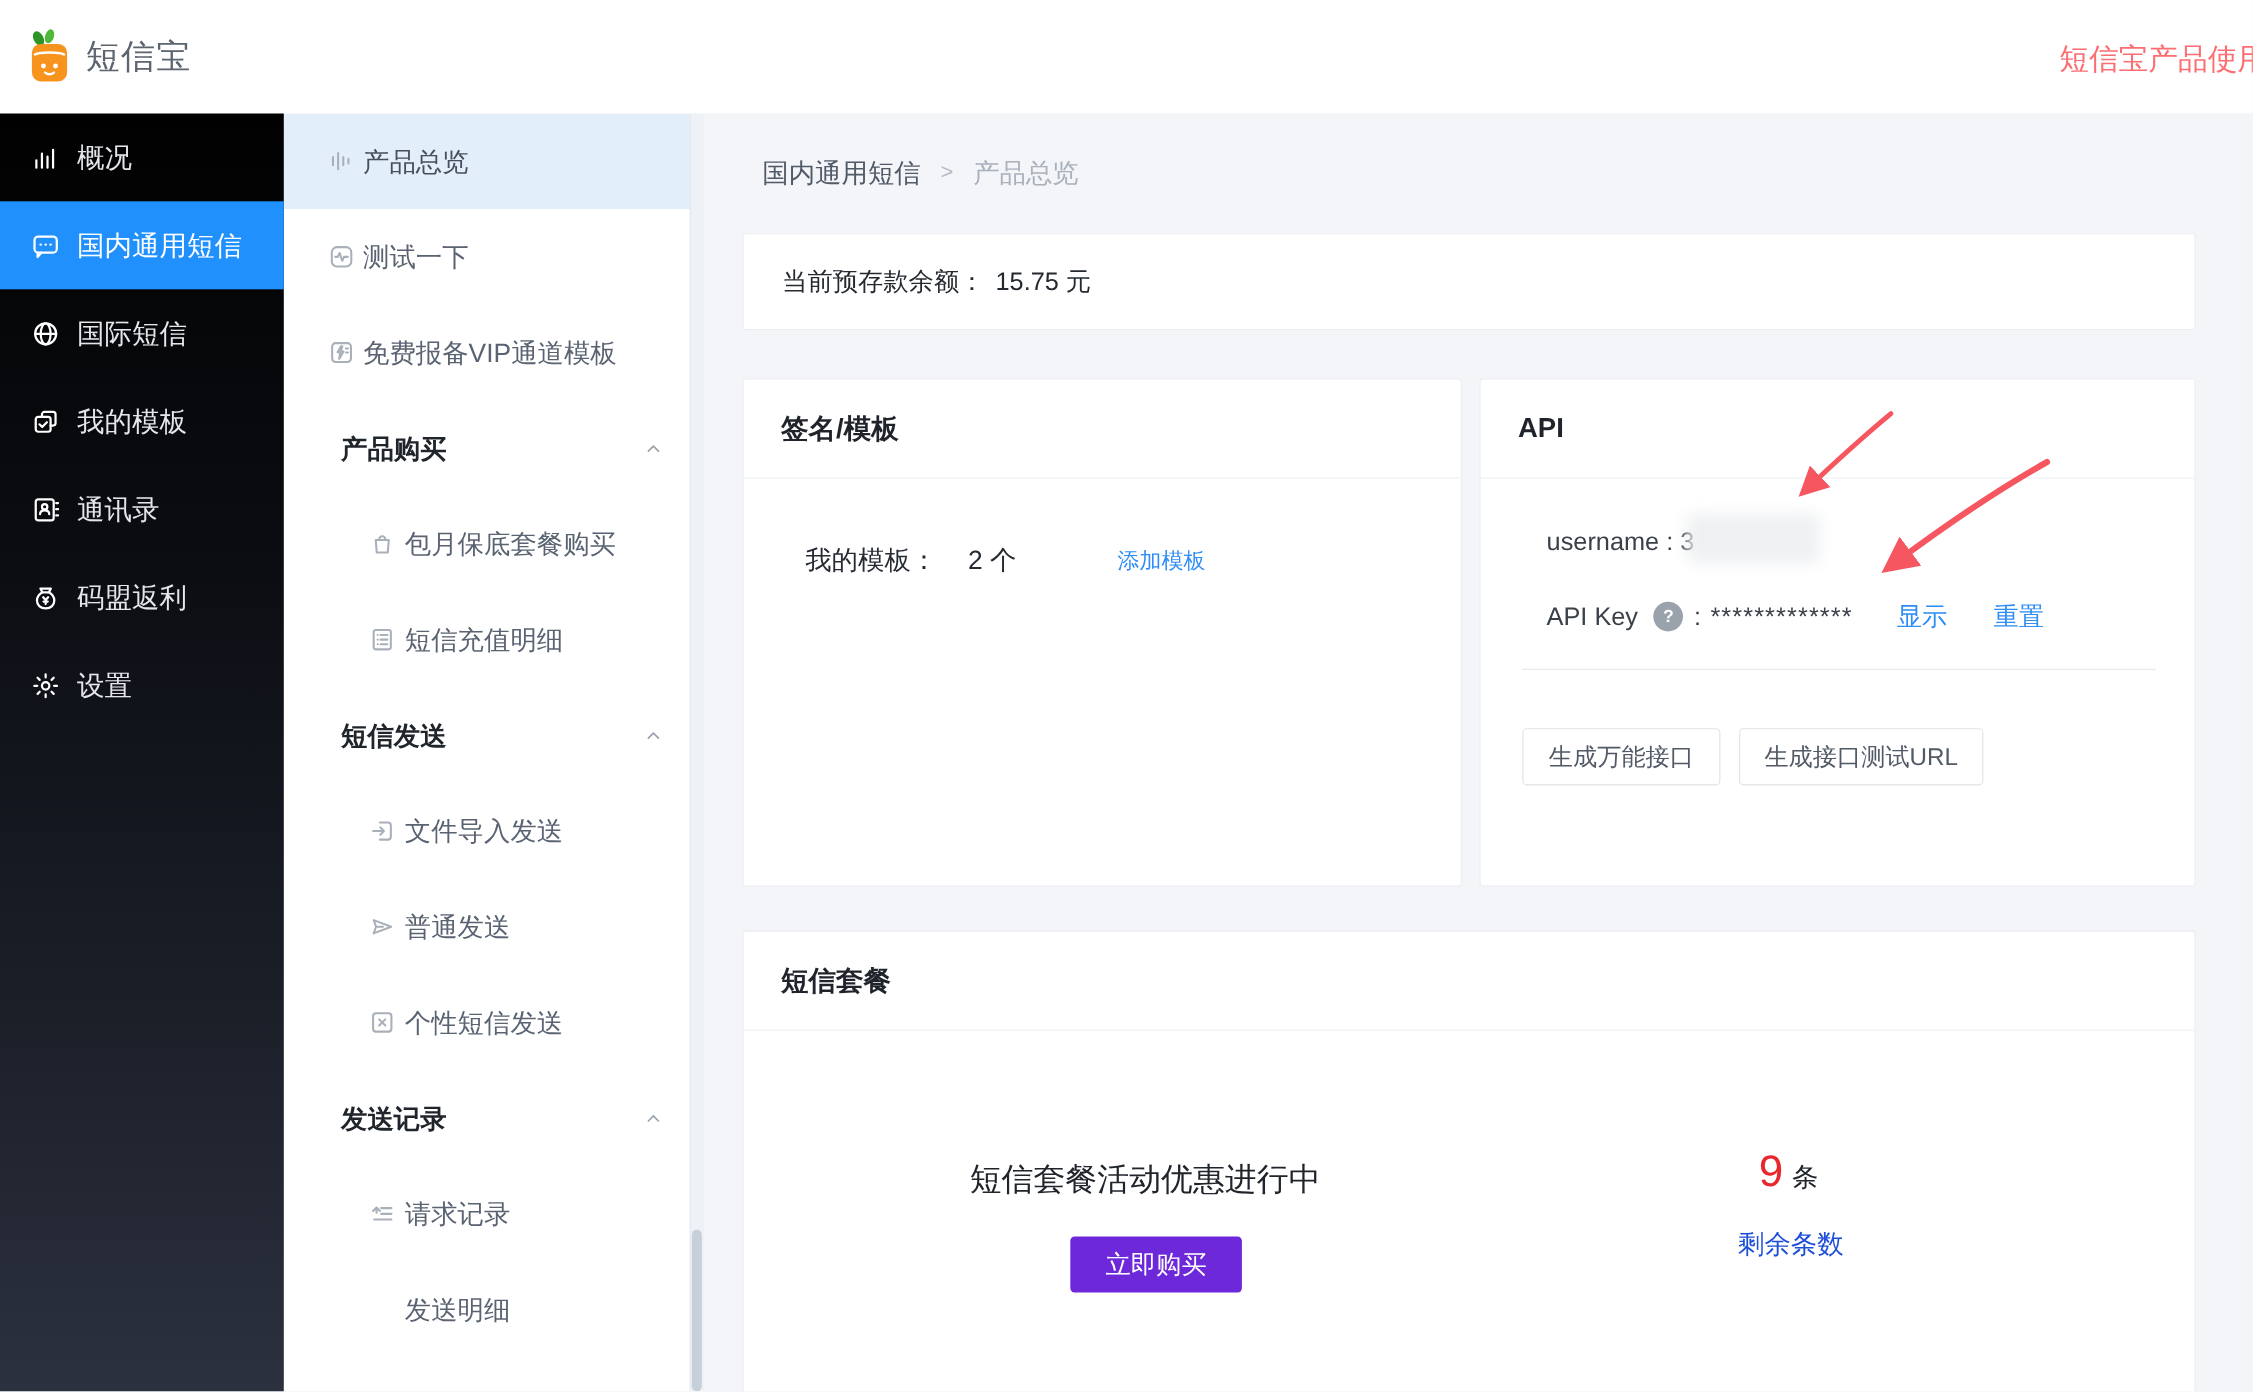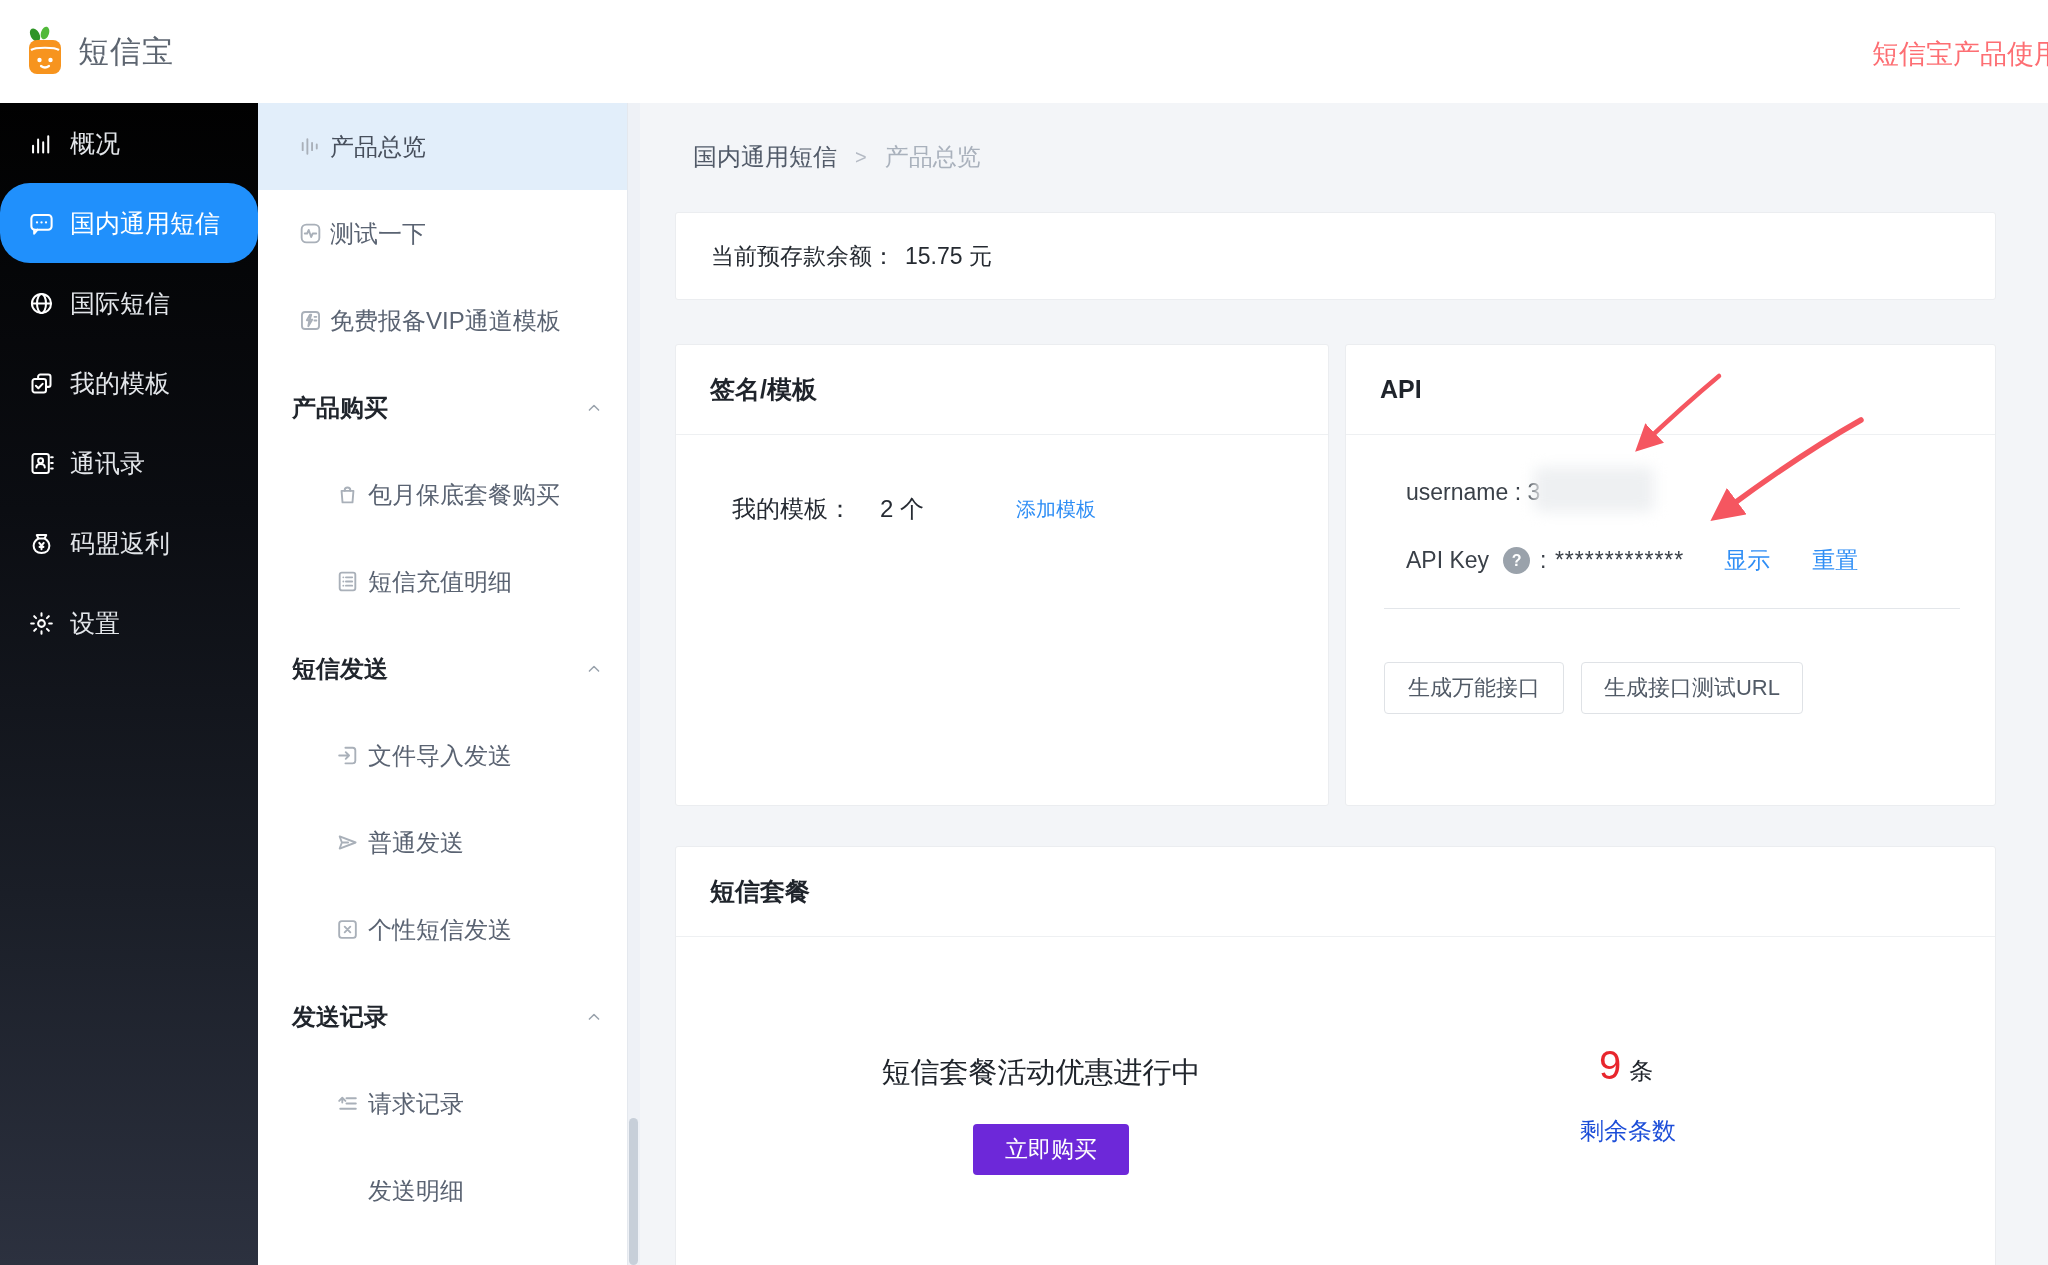--- a/index.html
+++ b/index.html
@@ -9,36 +9,36 @@
   
   .header { position:absolute; left:0; top:0; width:2048px; height:103px; background:#ffffff; z-index:5; }
   .logo { position:absolute; left:22px; top:26px; display:flex; align-items:center; }
   .logo svg { width:46px; height:52px; }
   .logo-text { margin-left:10px; font-size:31px; font-weight:500; color:#5d6570; letter-spacing:1px; }
   .header-link { position:absolute; left:1872px; top:36px; font-size:27px; color:#fd6e73; white-space:nowrap; }
 
   
   .primary-nav { position:absolute; left:0; top:103px; width:258px; height:1162px;
     background:linear-gradient(180deg,#010101 0%,#0b0d12 35%,#1a1e27 68%,#2c313f 100%); z-index:4; }
-  .p-item { position:relative; height:80px; display:flex; align-items:center; padding-left:26px; color:#e3e6ea; font-size:25px; cursor:pointer;border-radius:30px; }
+  .p-item { position:relative; height:80px; display:flex; align-items:center; padding-left:26px; color:#e3e6ea; font-size:25px; cursor:pointer; }
   .p-item .ic { width:30px; height:30px; display:flex; align-items:center; justify-content:center; color:#ffffff; }
   .p-item .ic svg { width:27px; height:27px; }
   .p-item .lbl { margin-left:14px; white-space:nowrap; }
   .p-item.active { background:#2090fc; color:#ffffff; }
 
   
   .secondary-nav { position:absolute; left:258px; top:103px; width:382px; height:1162px; background:#ffffff; z-index:3; overflow:hidden; }
   .s-row { position:relative; height:87px; display:flex; align-items:center; font-size:24px; color:#5a6372; cursor:pointer; }
   .s-row .ic { position:absolute; left:39px; width:26px; height:26px; color:#a9b0b9; display:flex; align-items:center; justify-content:center; }
   .s-row .ic svg { width:25px; height:25px; }
   .s-row .lbl { position:absolute; left:72px; white-space:nowrap; }
   .s-row.sub .ic { left:76px; }
   .s-row.sub .lbl { left:110px; }
   .s-row.section { cursor:default; }
-  .s-row.section .lbl { left:34px; font-weight:bold; color:#20252c; }
+  .s-row.section .lbl { left:52px; font-weight:bold; color:#20252c; }
   .s-row.active { background:#e2eefa; }
   .s-row.active .lbl { color:#474f5c; }
   .s-row .chev { position:absolute; right:36px; color:#99a2ac; display:flex; }
   .s-row .chev svg { width:20px; height:20px; }
   .scroll-track { position:absolute; right:0; top:0; width:13px; height:1162px; background:#eef1f6; border-left:1px solid #e4e8ee; }
   .scroll-thumb { position:absolute; right:2px; top:1015px; width:9px; height:147px; border-radius:5px; background:#c7cfd9; }
 
   
   .main { position:absolute; left:640px; top:103px; width:1408px; height:1162px; background:#f3f5f8; }
   .breadcrumb { position:absolute; left:53px; top:38px; font-size:24px; display:flex; align-items:center; }

